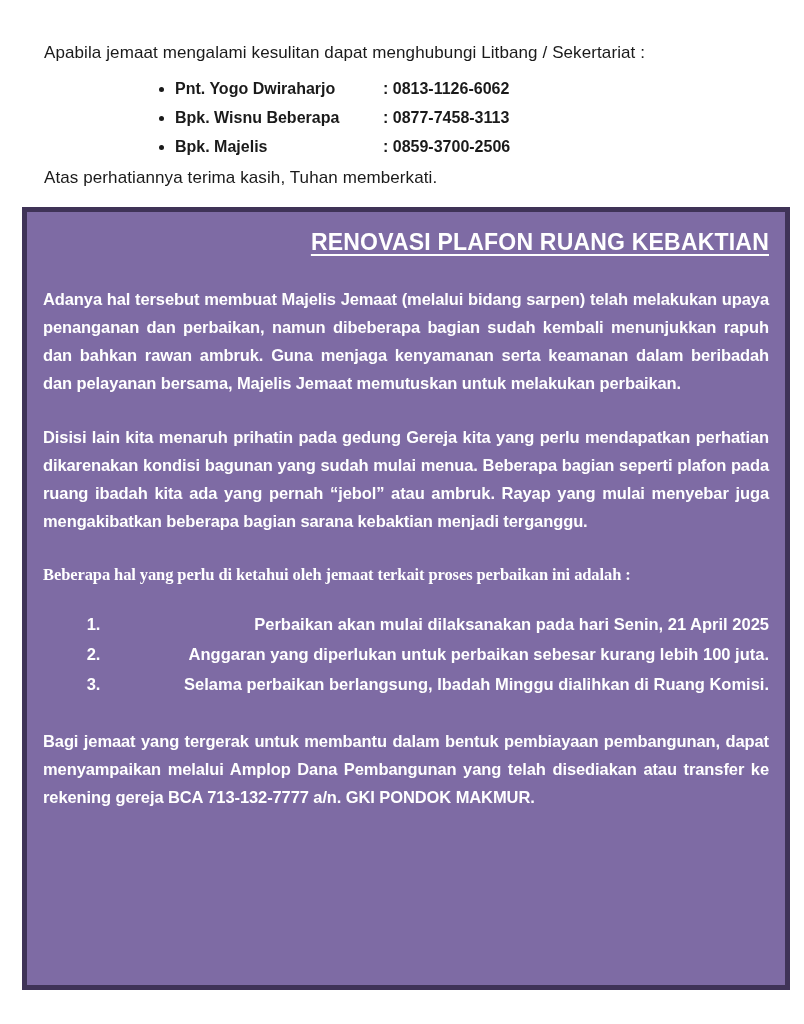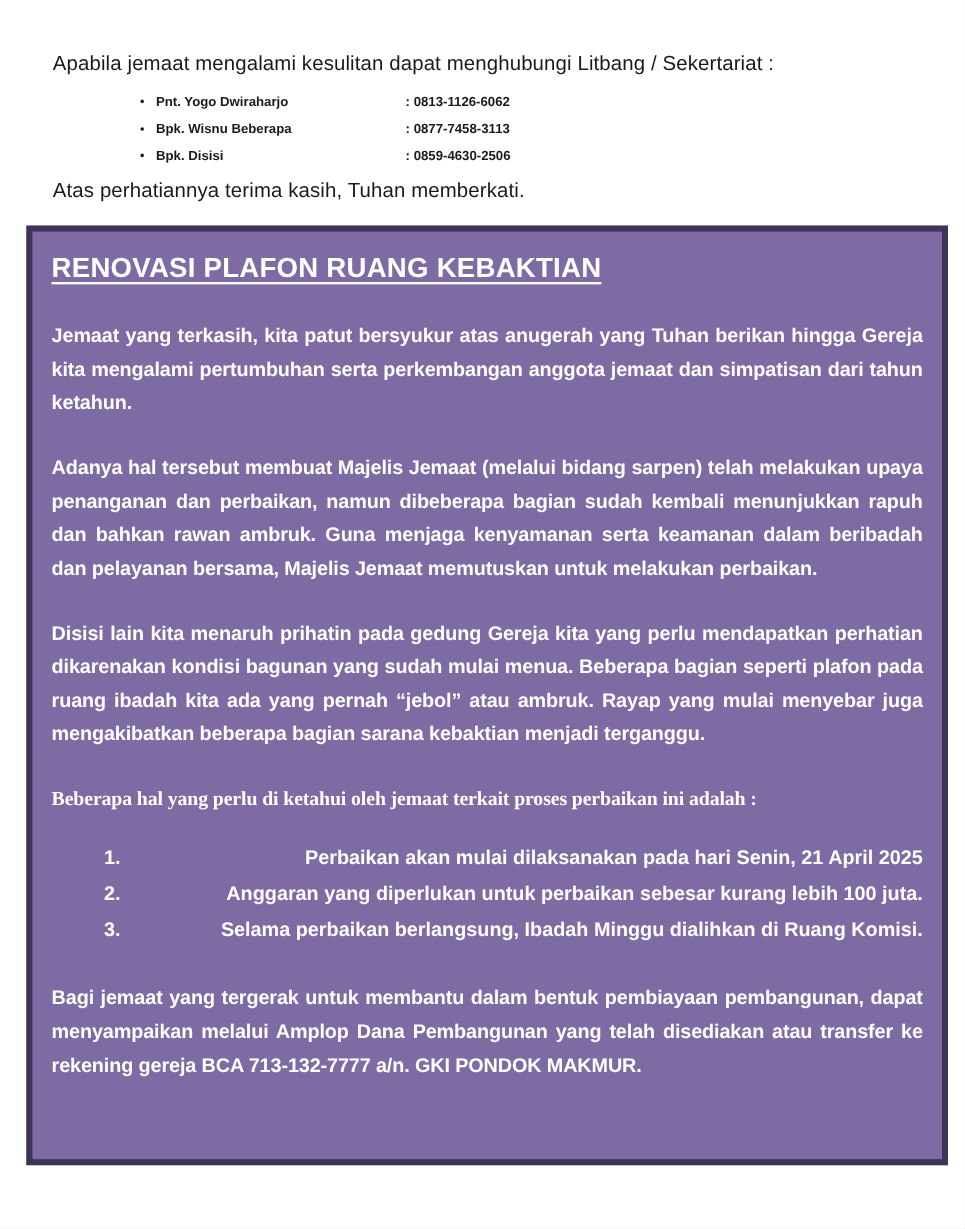--- a/index.html
+++ b/index.html
@@ -23,40 +23,41 @@
   .top-section{margin:0 40px 0 44px;font-size:17px;line-height:1.35;}
   .intro-line{font-weight:normal;letter-spacing:.1px;}
   .contact-list{
     list-style:disc;
     margin:14px 0 10px 0;
     padding-left:86px;
     font-weight:bold;
   }
   .contact-list li{
     margin-bottom:9px;
-    font-size:11px;
+    font-size:16px;
     line-height:1.25;
+    margin-left:45px;
   }
   .contact-name{display:inline-block;width:208px;}
   .contact-phone{display:inline-block;}
   .top-closing{margin-top:4px;letter-spacing:.1px;}
 
   
   .notice-box{
     margin:17px 14px 0 22px;
     width:768px;
     height:783px;
     background:var(--box-bg);
     border:5px solid var(--box-border);
     color:var(--box-text);
     padding:0 16px;
     font-weight:bold;
   }
   .notice-title{
-    text-align:left;
+    text-align:right;
     font-size:23px;
     letter-spacing:.2px;
     margin-top:17px;
     margin-bottom:29px;
   }
   .notice-title span{
     text-decoration:underline;
     text-underline-offset:4px;
     text-decoration-thickness:2px;
   }
@@ -85,34 +86,33 @@
     <div class="intro-line">Apabila jemaat mengalami kesulitan dapat menghubungi Litbang / Sekertariat :</div>
 
     <ul class="contact-list">
       <li>
         <span class="contact-name">Pnt. Yogo Dwiraharjo</span><span class="contact-phone">: 0813-1126-6062</span>
       </li>
       <li>
         <span class="contact-name">Bpk. Wisnu Beberapa</span><span class="contact-phone">: 0877-7458-3113</span>
       </li>
       <li>
-        <span class="contact-name">Bpk. Disisi</span><span class="contact-phone">: 0859-4630-2506</span>
+        <span class="contact-name">Bpk. Majelis</span><span class="contact-phone">: 0859-3700-2506</span>
       </li>
     </ul>
 
     <div class="top-closing">Atas perhatiannya terima kasih, Tuhan memberkati.</div>
   </div>
 
   <div class="notice-box">
 
     <div class="notice-title">
       <span>RENOVASI PLAFON RUANG KEBAKTIAN</span>
     </div>
 
-    <p>Jemaat yang terkasih, kita patut bersyukur atas anugerah yang Tuhan berikan hingga Gereja kita mengalami pertumbuhan serta perkembangan anggota jemaat dan simpatisan dari tahun ketahun.</p>
     <p>Adanya hal tersebut membuat  Majelis Jemaat (melalui bidang sarpen) telah melakukan upaya penanganan dan perbaikan,  namun dibeberapa bagian sudah kembali menunjukkan rapuh dan bahkan rawan ambruk. Guna menjaga kenyamanan serta keamanan dalam beribadah dan pelayanan bersama, Majelis Jemaat memutuskan untuk melakukan perbaikan.</p>
     <p>Disisi lain kita menaruh prihatin pada gedung Gereja kita yang perlu mendapatkan perhatian dikarenakan kondisi bagunan yang sudah mulai menua. Beberapa bagian seperti plafon pada ruang ibadah kita ada yang pernah “jebol” atau ambruk.  Rayap yang mulai menyebar juga mengakibatkan beberapa bagian sarana kebaktian menjadi terganggu.</p>
 
     <p class="list-intro">Beberapa hal yang perlu di ketahui oleh jemaat terkait proses perbaikan ini adalah :</p>
 
     <ol class="repair-list">
       <li>Perbaikan akan mulai dilaksanakan pada hari Senin, 21 April 2025</li>
       <li>Anggaran yang diperlukan untuk perbaikan sebesar kurang lebih 100 juta.</li>
       <li>Selama perbaikan berlangsung, Ibadah Minggu dialihkan di Ruang Komisi.</li>
     </ol>

